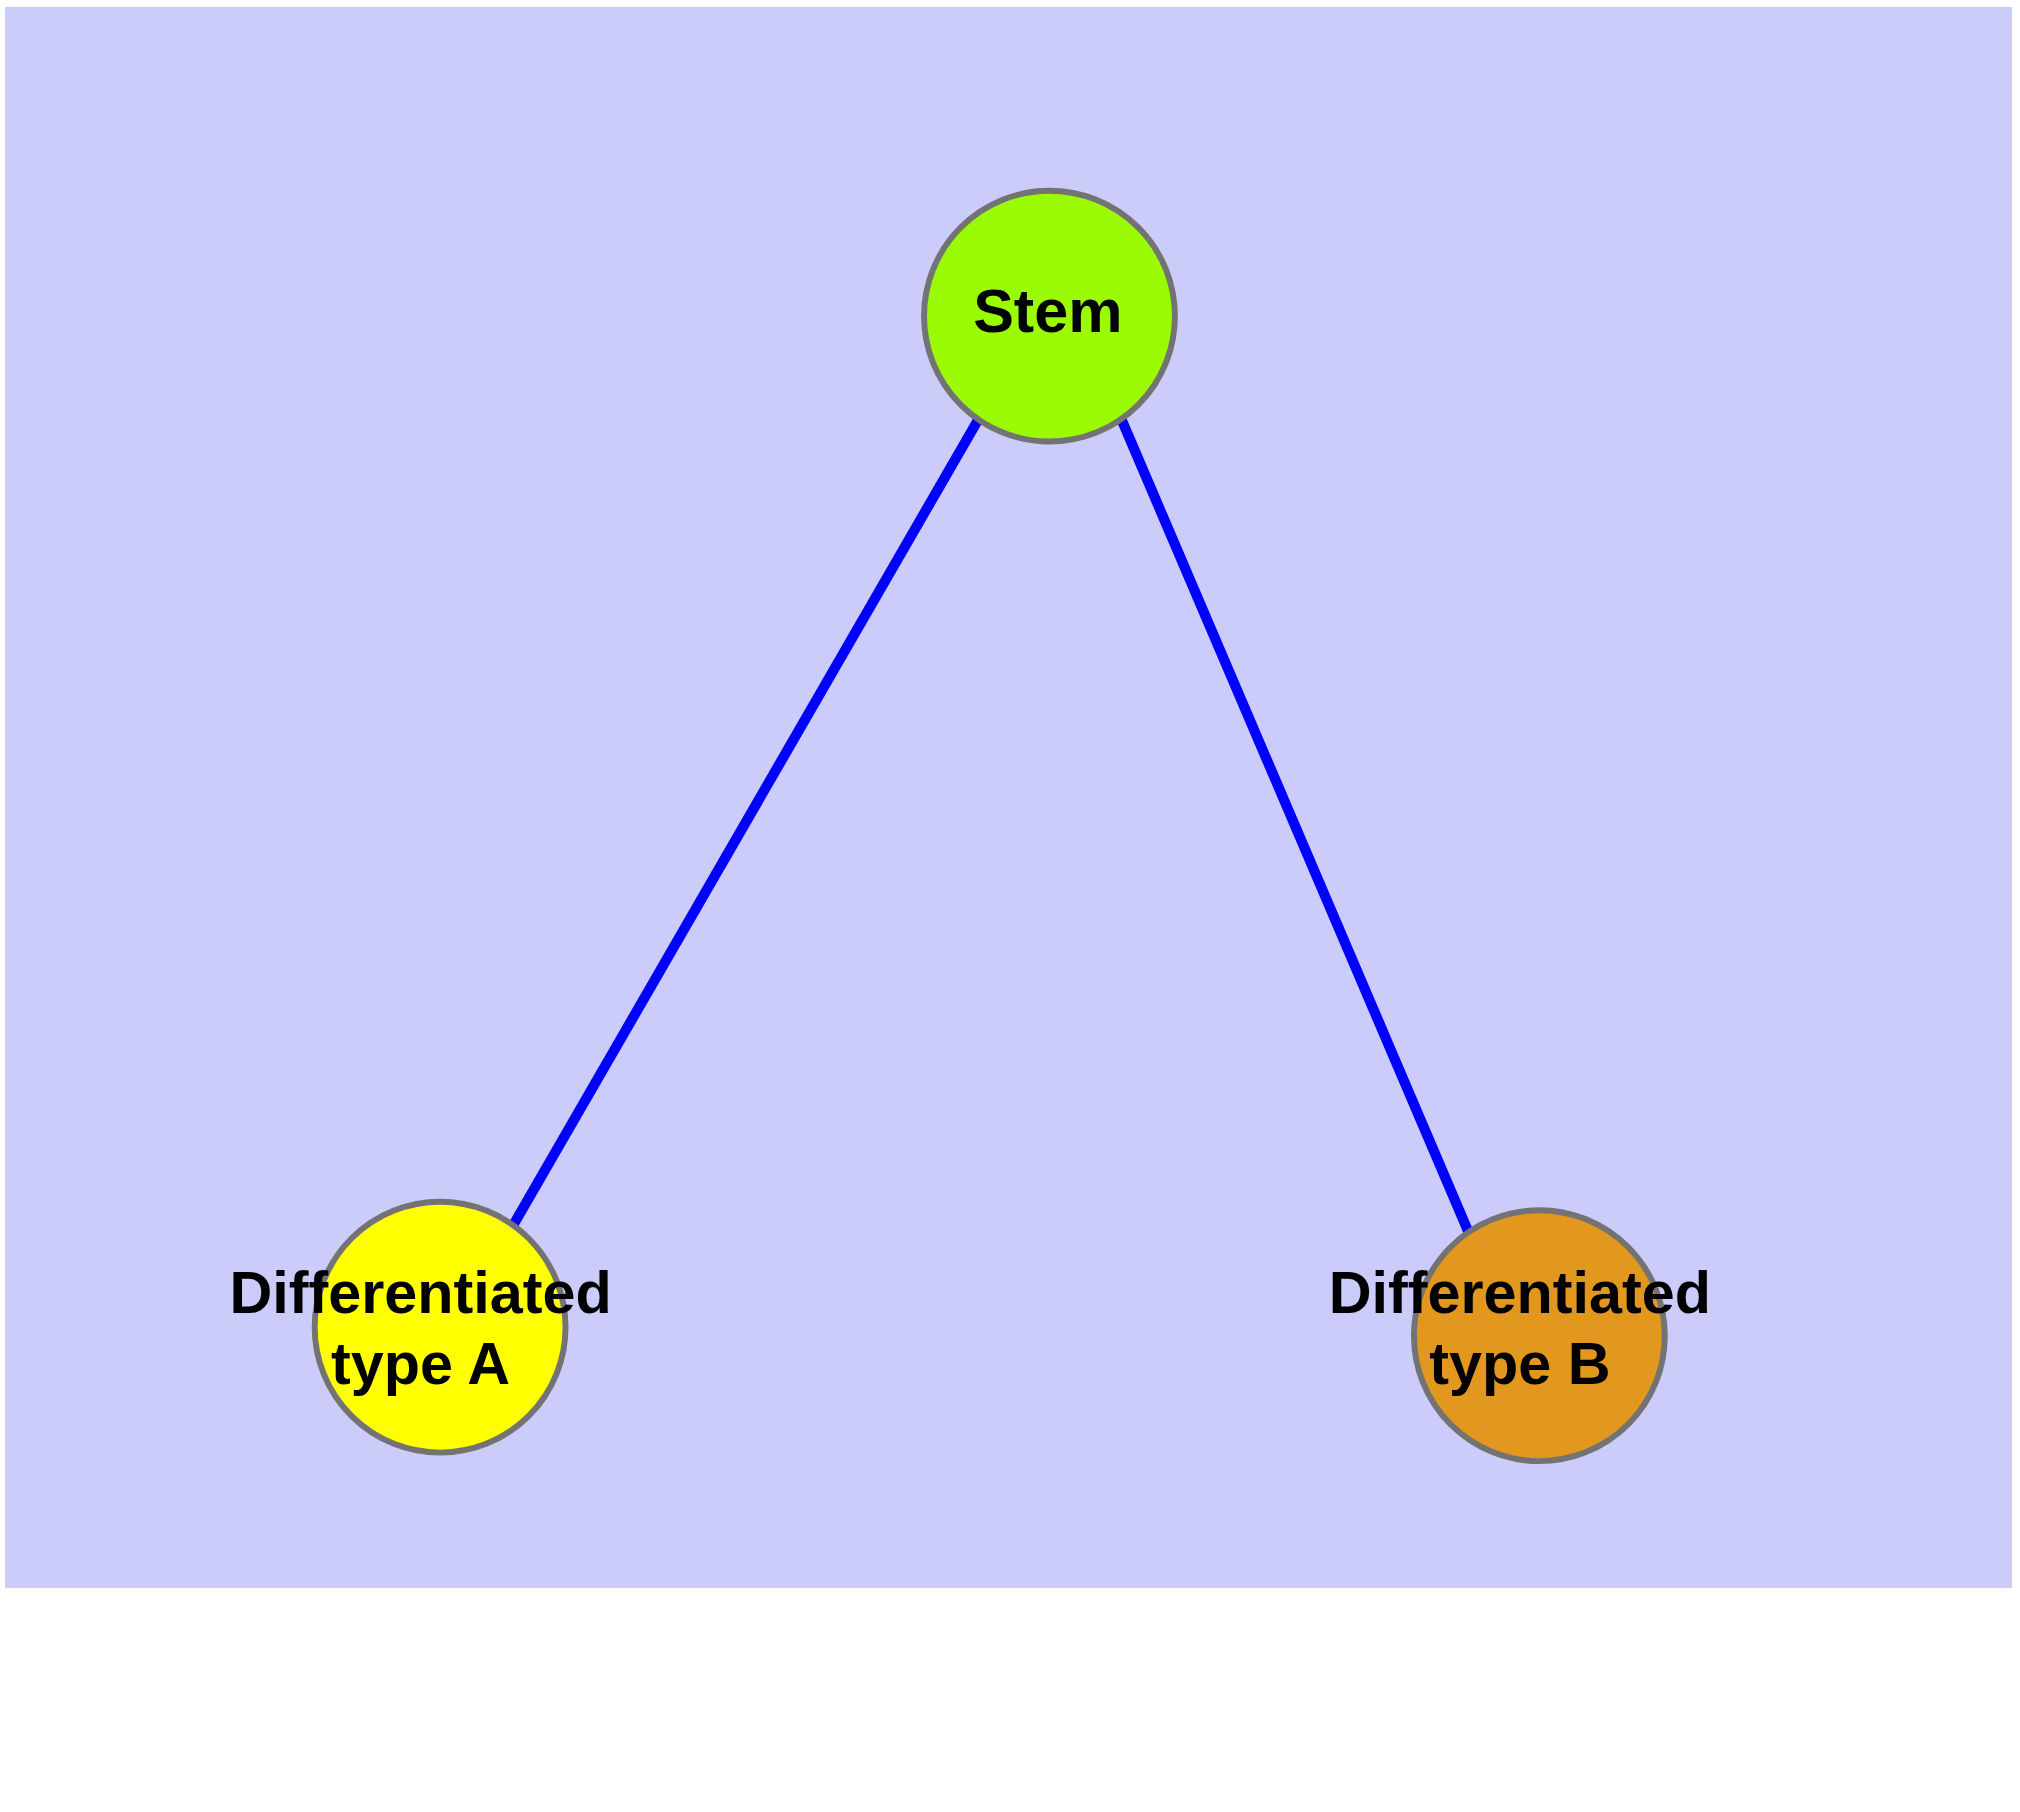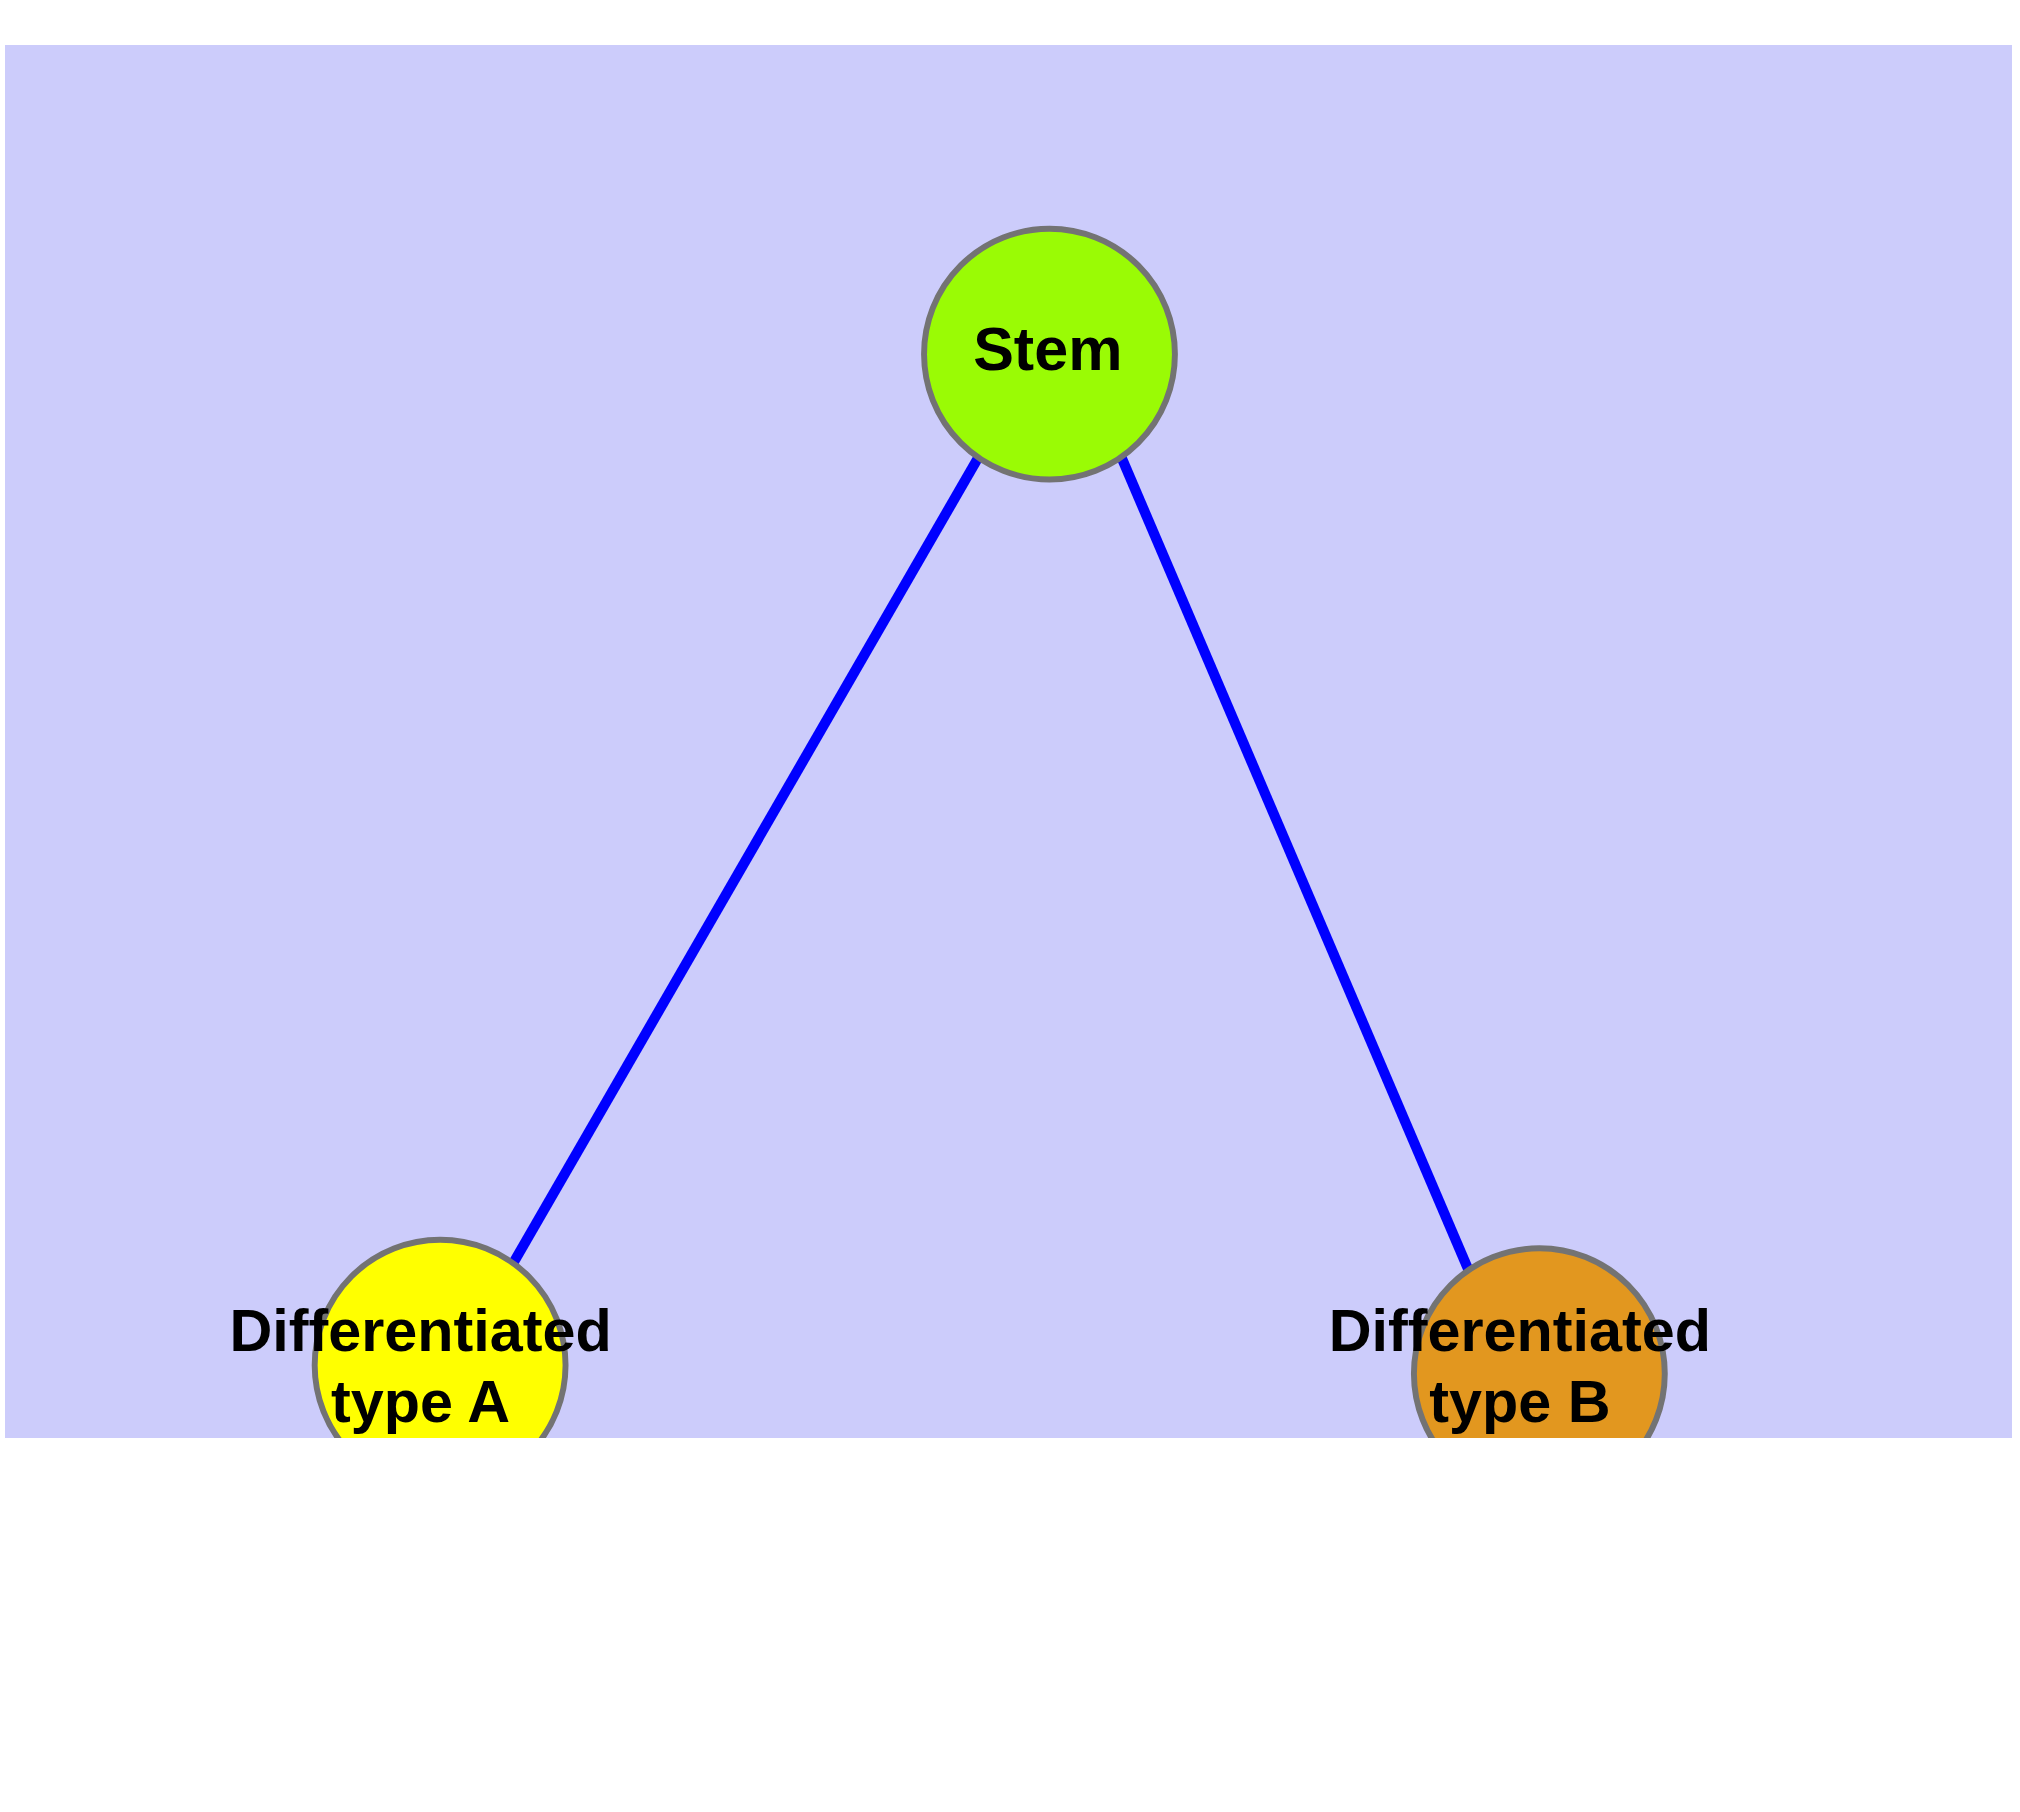--- a/index.html
+++ b/index.html
@@ -4,25 +4,24 @@
 <title>Cell Differentiation Graph</title>
 <style>
   html, body {
     margin: 0;
     padding: 0;
     background: #ffffff;
   }
   #canvas {
     position: relative;
     width: 2021px;
-    height: 1400px;
+    height: 1588px;
     background: #ffffff;
     overflow: hidden;
     font-family: "Liberation Sans", sans-serif;
-    margin-top: 38px;
   }
   #plot-area {
     position: absolute;
     left: 5.1px;
     top: 6.8px;
     width: 2007px;
     height: 1798px;
     background: #ccccfb;
   }
   #graph-svg {

